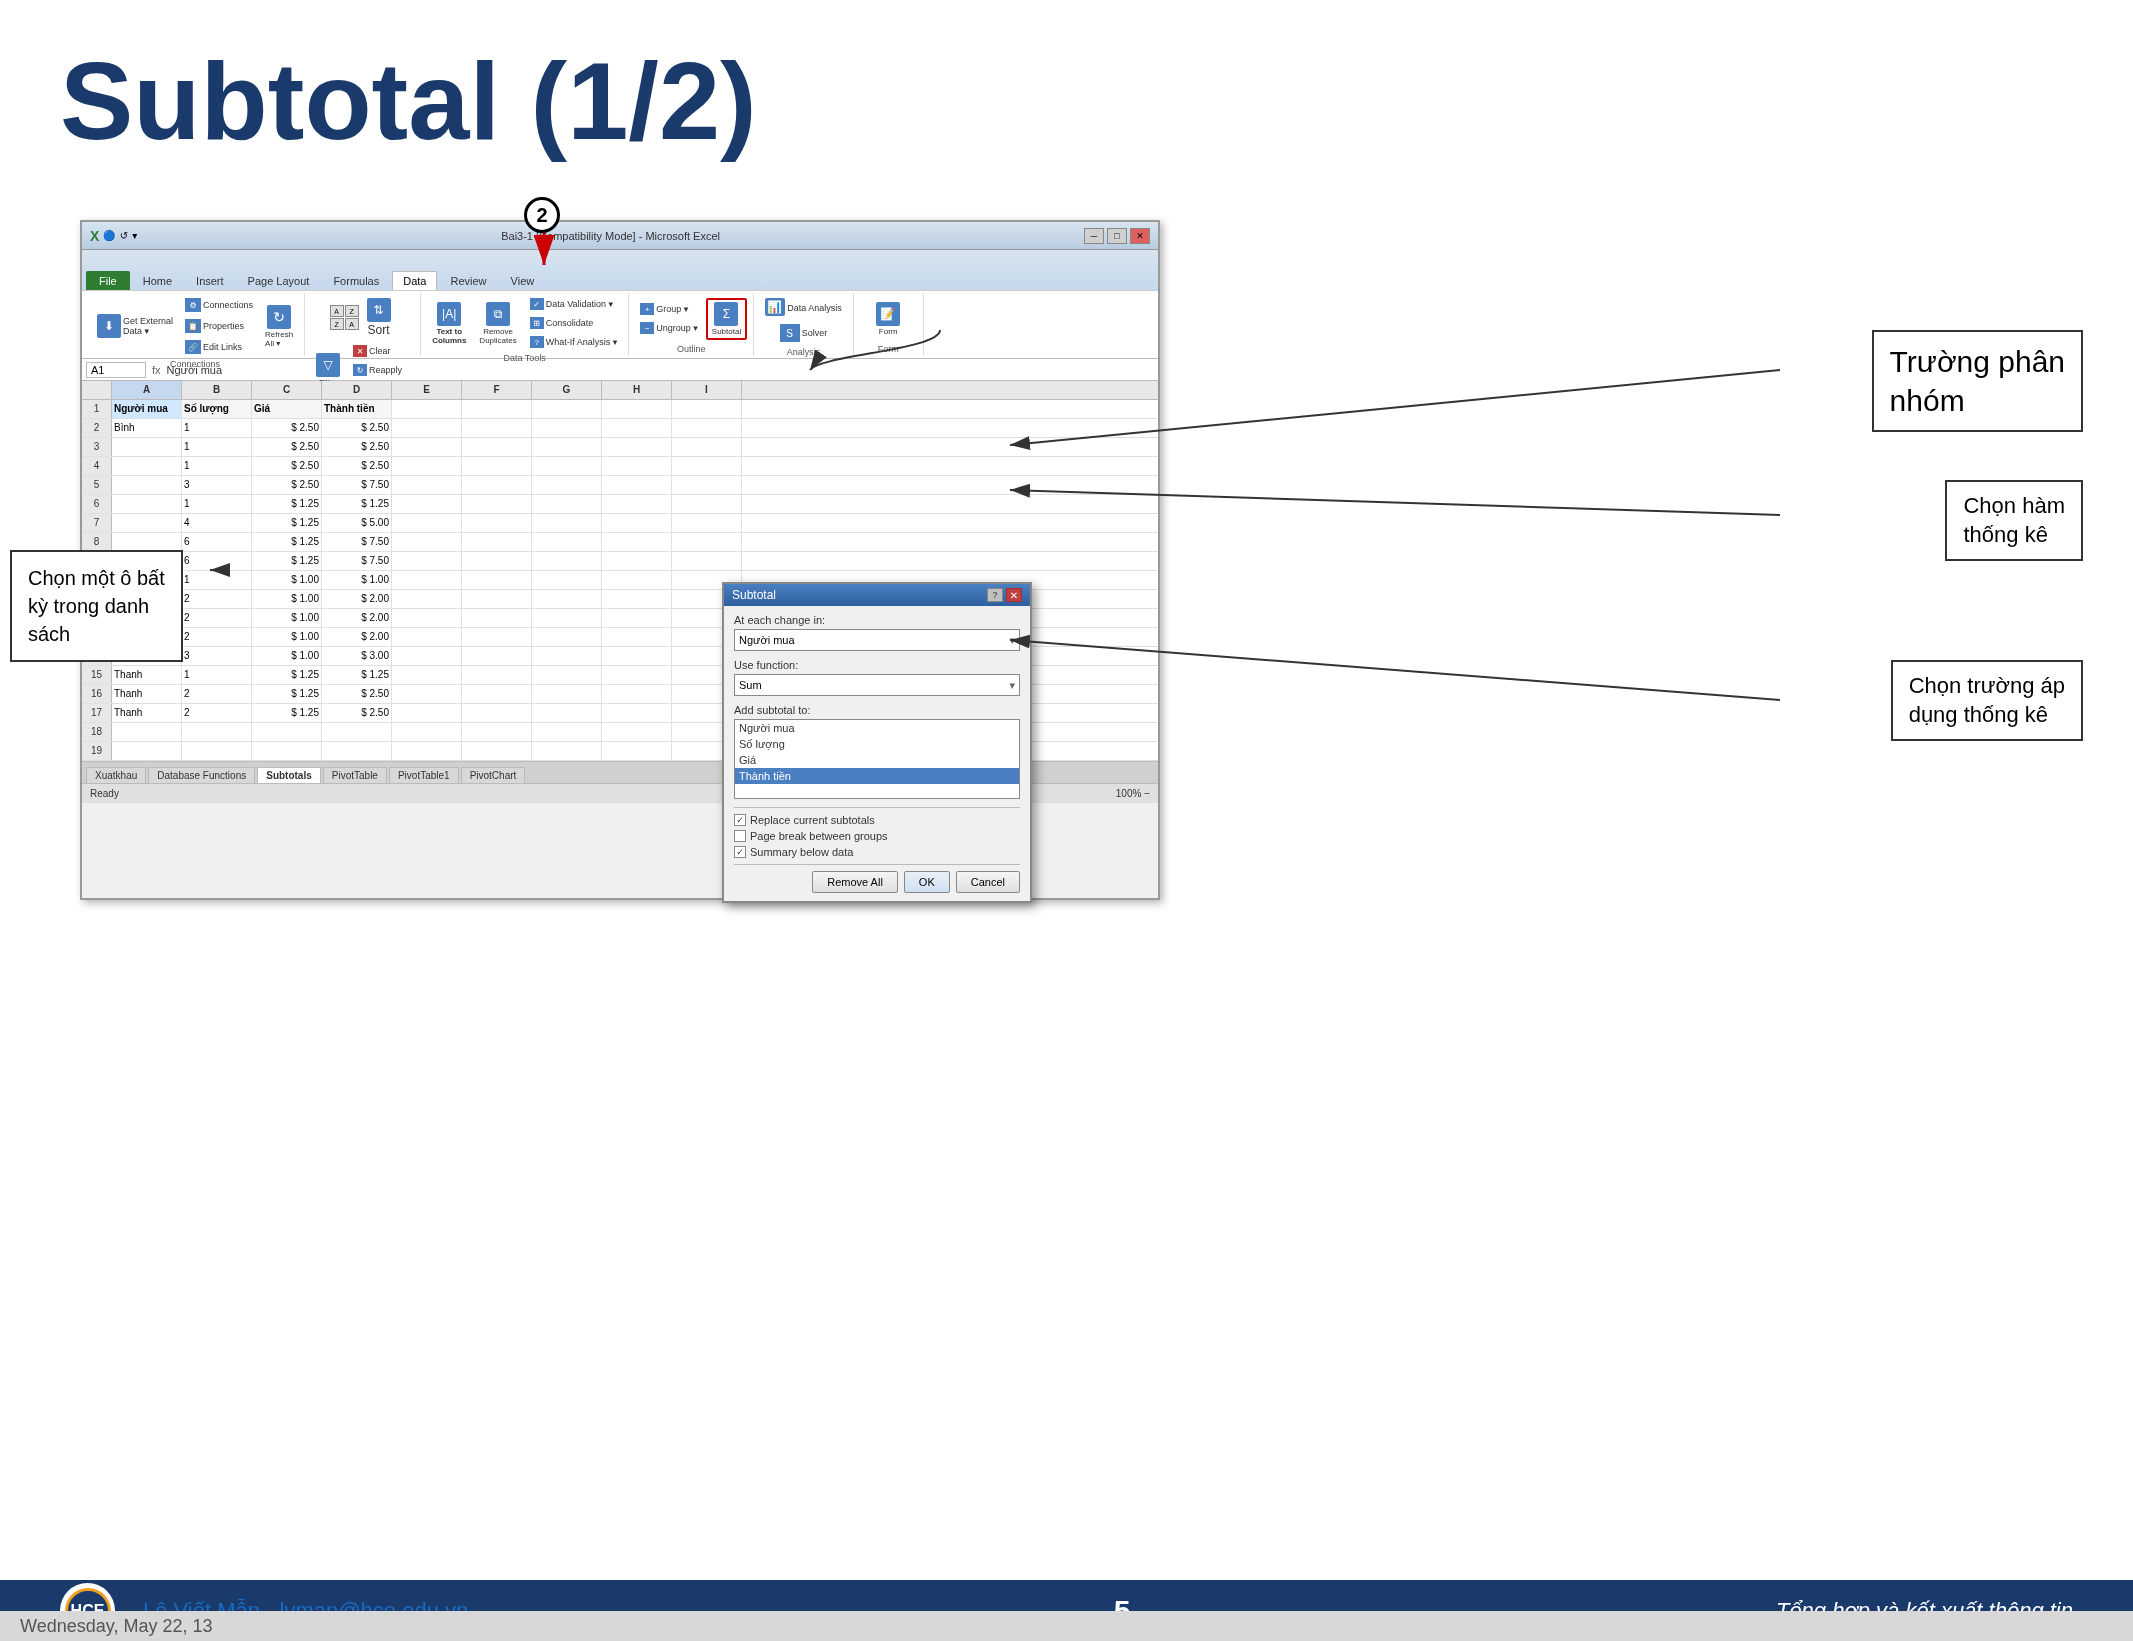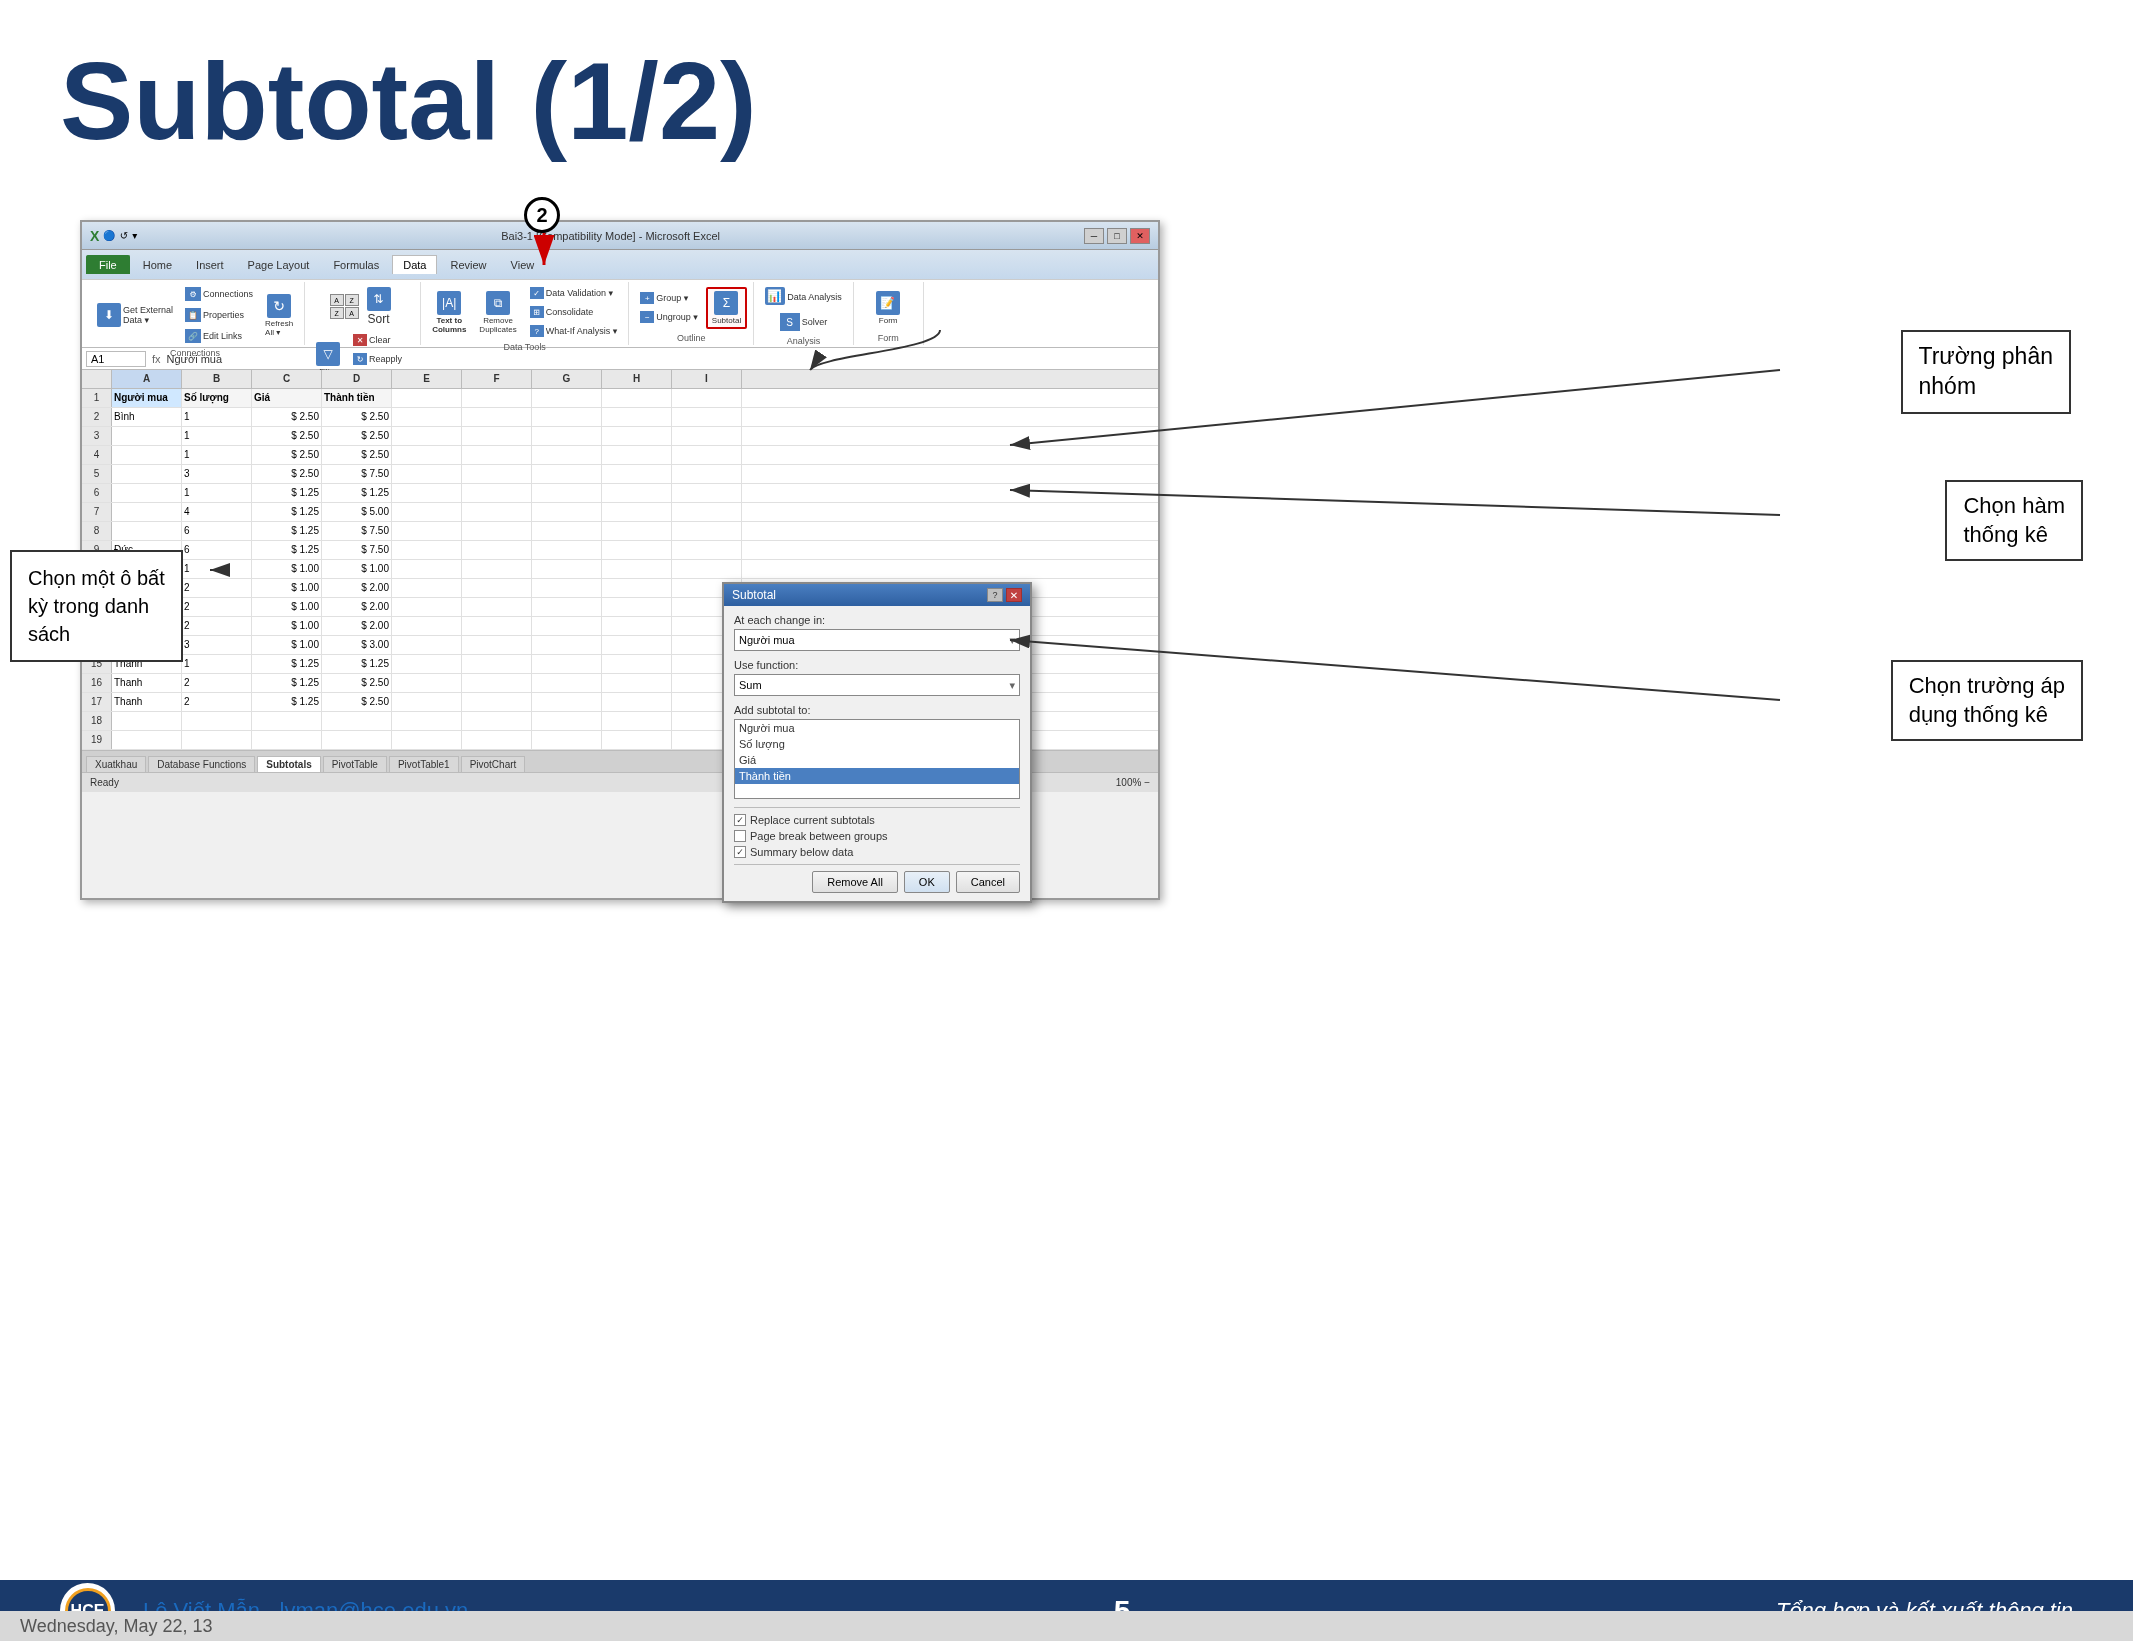--- a/index.html
+++ b/index.html
@@ -78,22 +78,22 @@
     .title-btn.close { background: #e06060; }
 
     
     .ribbon {
       background: #fff;
       border-bottom: 1px solid #bbb;
     }
     .ribbon-tabs {
       display: flex;
       background: linear-gradient(to bottom, #d8e4f0, #c5d8ec);
-      height: 29px;
-      align-items: center;
+      height: 40px;
+      align-items: flex-end;
       padding: 0 4px;
     }
     .ribbon-tab {
       padding: 3px 10px;
       font-size: 11px;
       color: #333;
       cursor: pointer;
       border: 1px solid transparent;
       border-bottom: none;
       margin-right: 2px;
@@ -1034,21 +1034,21 @@
   </div>
 
   <div class="step-circle" style="top:197px;left:524px;">
     <span>2</span>
   </div>
 
   <div class="annotation-box" style="top:550px;left:10px;font-size:20px;max-width:230px;">
     <span>Chọn một ô bất<br>kỳ trong danh<br>sách</span>
   </div>
 
-  <div class="right-annotation" style="top:330px;right:62px;font-size:23px;">
+  <div class="right-annotation" style="top:330px;right:50px;font-size:30px;">
     <span>Trường phân<br>nhóm</span>
   </div>
 
   <div class="right-annotation" style="top:480px;right:50px;font-size:22px;">
     <span>Chọn hàm<br>thống kê</span>
   </div>
 
   <div class="right-annotation" style="top:660px;right:50px;font-size:22px;">
     <span>Chọn trường áp<br>dụng thống kê</span>
   </div>

